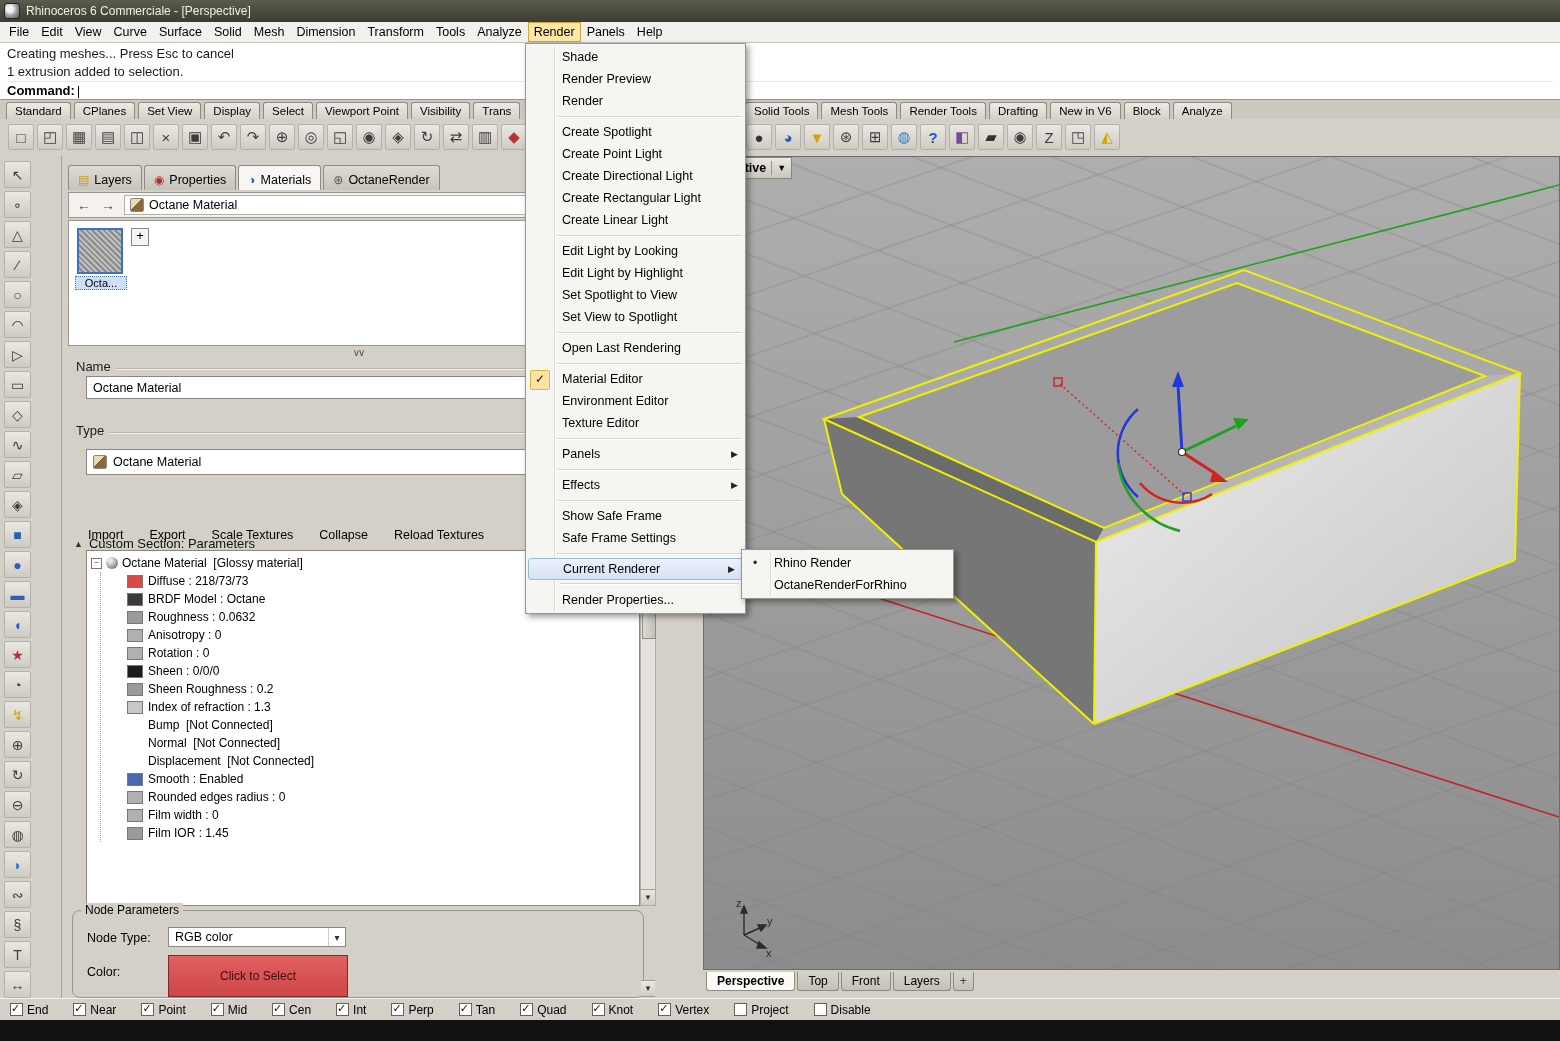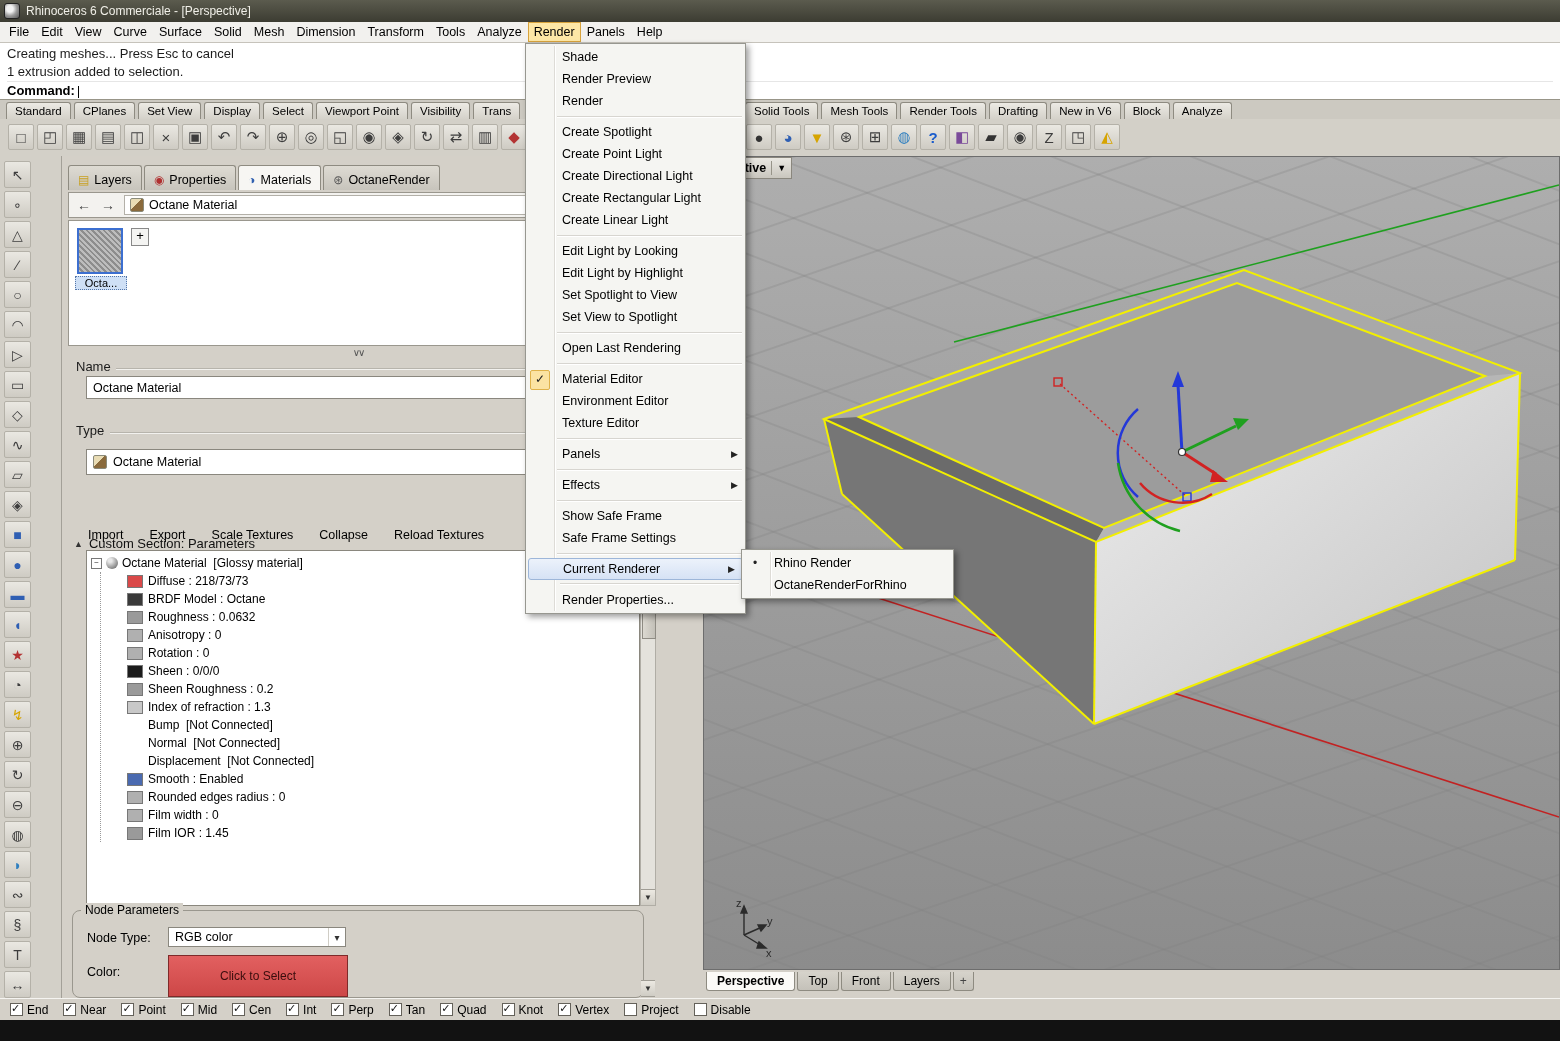--- a/index.html
+++ b/index.html
@@ -166,21 +166,21 @@
   .vp-arrow-icon::after{content:"▼";}
 
   .vp-tabs{position:absolute;left:706px;top:972px;display:flex;gap:2px;z-index:2;}
   .vptab{font-size:12px;padding:2px 10px;background:linear-gradient(#d6d3cb,#c4c1b9);
     border:1px solid #8e8b81;border-top:none;border-radius:0 0 3px 3px;cursor:pointer;white-space:nowrap;}
   .vptab.active{background:#fbfaf7;font-weight:bold;}
   .vptab.plus{padding:2px 6px;color:#444;}
 
   
   .statusbar{position:absolute;left:0;top:998px;width:100%;height:22px;background:#d4d0c8;
-    border-top:1px solid #f5f4f1;display:flex;align-items:center;gap:15px;padding-left:10px;
+    border-top:1px solid #f5f4f1;display:flex;align-items:center;gap:25px;padding-left:10px;
     box-sizing:border-box;font-size:12px;}
   .osnap{display:flex;align-items:center;gap:4px;cursor:pointer;}
   .osnap-box{position:relative;width:13px;height:13px;background:#fff;border:1px solid #64615a;box-sizing:border-box;}
   .osnap.checked .osnap-box::after{content:"✓";position:absolute;left:0px;top:-2px;font-size:11px;color:#111;}
 
   .bottom-strip{position:absolute;left:0;top:1020px;width:100%;height:21px;background:#121212;}
 </style>
 </head>
 <body>
 

